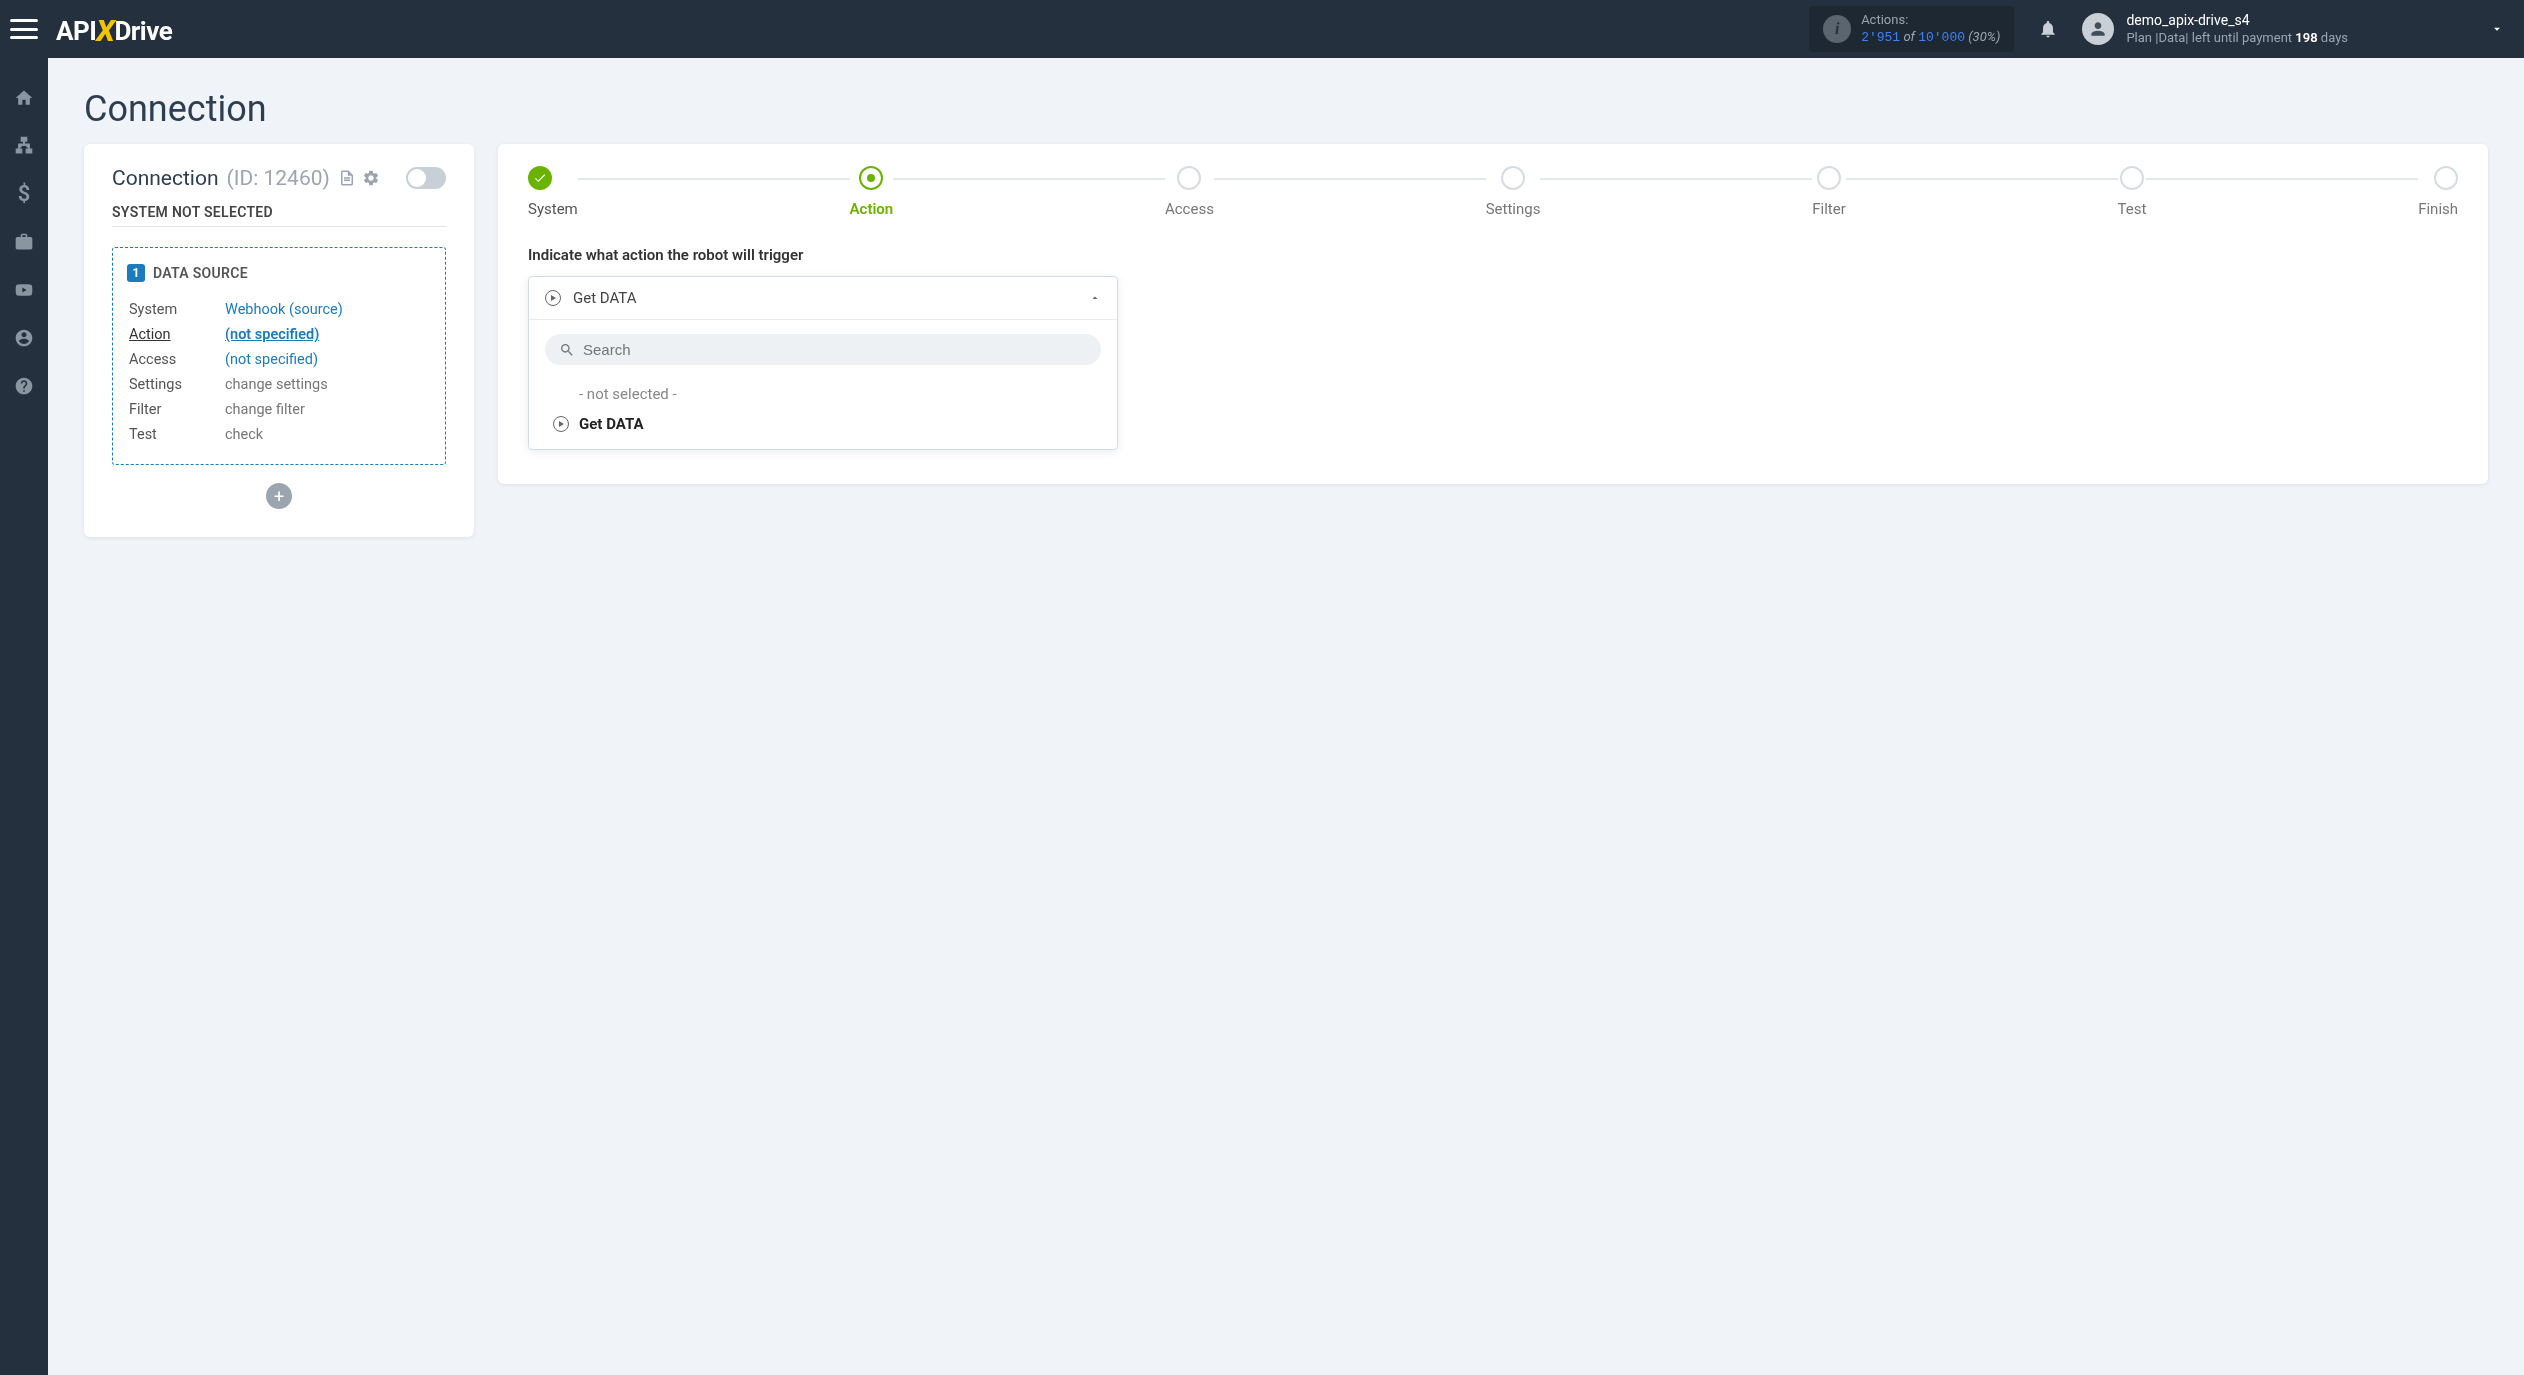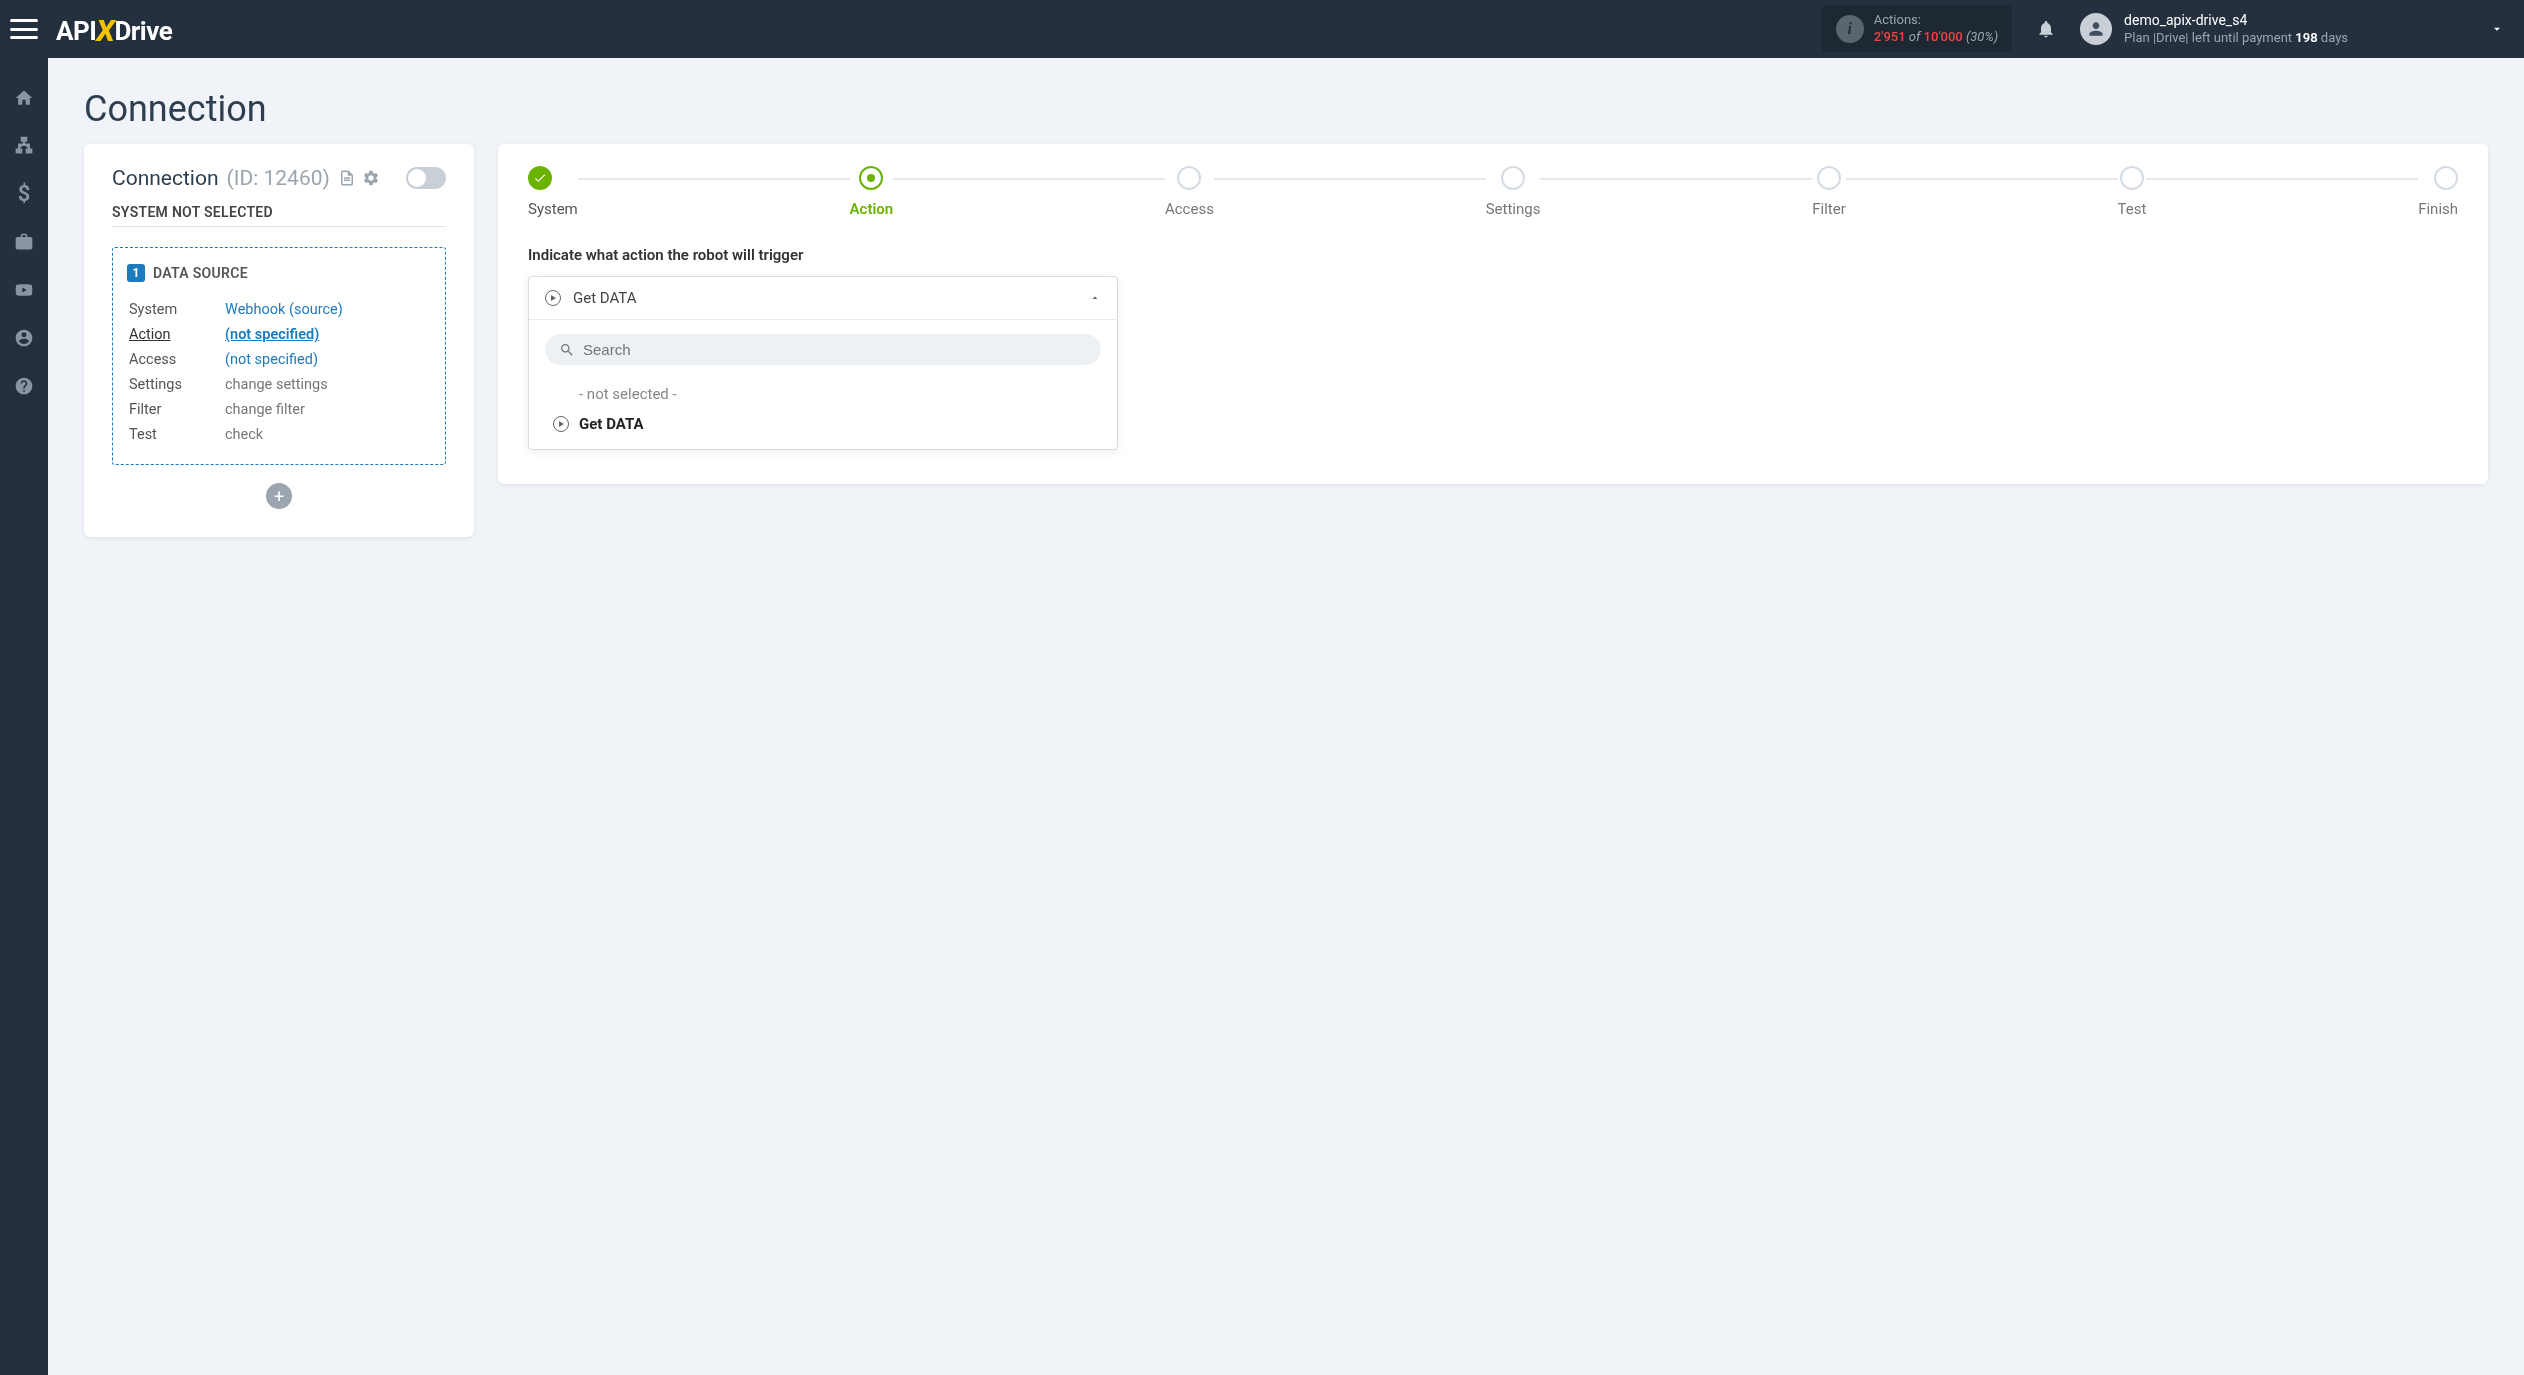--- a/index.html
+++ b/index.html
@@ -9,21 +9,21 @@
 .hamburger span { height: 3px; background: #fff; border-radius: 2px; }
 .logo { font-size: 26px; font-weight: 700; letter-spacing: -0.5px; }
 .logo .api { color: #fff; }
 .logo .x { color: #f0c400; font-size: 30px; position: relative; top: 1px; font-style: italic; font-weight: 800; }
 .logo .drive { color: #fff; text-align: right; }
 .spacer { flex: 1; }
 .actions-box { background: #1e2833; border-radius: 4px; padding: 6px 14px; display: flex; align-items: center; gap: 10px; margin-right: 24px; }
 .info-circle { width: 28px; height: 28px; border-radius: 50%; background: #5a6570; display: flex; align-items: center; justify-content: center; font-weight: 700; color: #25303e; font-size: 16px; font-style: italic; font-family: Georgia, serif; }
 .actions-text { font-size: 13px; line-height: 1.3; }
 .actions-text .l1 { color: #9aa5b0; }
-.actions-text .green { color: #ef4444; font-weight: 500; }
+.actions-text .green { color: #3b82f6; font-weight: 500; font-family: Liberation Mono, monospace; }
 .actions-text .of { color: #9aa5b0; font-style: italic; }
 .actions-text .pct { color: #9aa5b0; font-style: italic; }
 .bell { width: 20px; margin-right: 24px; cursor: pointer; }
 .user-block { display: flex; align-items: center; gap: 12px; cursor: pointer; }
 .user-avatar { width: 32px; height: 32px; border-radius: 50%; background: #c8cfd6; display: flex; align-items: center; justify-content: center; }
 .user-avatar svg { fill: #404d5d; }
 .user-info { font-size: 14px; line-height: 1.3; }
 .user-info .u1 { color: #fff; }
 .user-info .u2 { color: #9aa5b0; font-size: 13px; }
 .user-info .u2 b { color: #fff; font-weight: 600; }
@@ -127,21 +127,21 @@
       <path d="M12 22c1.1 0 2-.9 2-2h-4c0 1.1.9 2 2 2zm6-6V11c0-3.07-1.64-5.64-4.5-6.32V4c0-.83-.67-1.5-1.5-1.5S10.5 3.17 10.5 4v.68C7.63 5.36 6 7.92 6 11v5l-2 2v1h16v-1l-2-2z"></path>
     </svg>
   <div class="user-block">
     <div class="user-avatar">
         <svg viewBox="0 0 24 24" width="20" height="20">
           <path d="M12 12c2.2 0 4-1.8 4-4s-1.8-4-4-4-4 1.8-4 4 1.8 4 4 4zm0 2c-2.67 0-8 1.34-8 4v2h16v-2c0-2.66-5.33-4-8-4z"></path>
         </svg>
       </div>
     <div class="user-info">
       <div class="u1">demo_apix-drive_s4</div>
-      <div class="u2"><span>Plan </span><span>|Drive|</span><span> left until payment </span><b>198</b><span> days</span></div>
+      <div class="u2"><span>Plan </span><span>|Data|</span><span> left until payment </span><b>198</b><span> days</span></div>
     </div>
     <svg class="chev" viewBox="0 0 24 24" fill="#fff">
         <path d="M7 10l5 5 5-5z"></path>
       </svg>
   </div>
 </div>
 
 <div class="layout">
   <div class="sidebar">
     <svg class="sicon" viewBox="0 0 24 24">

